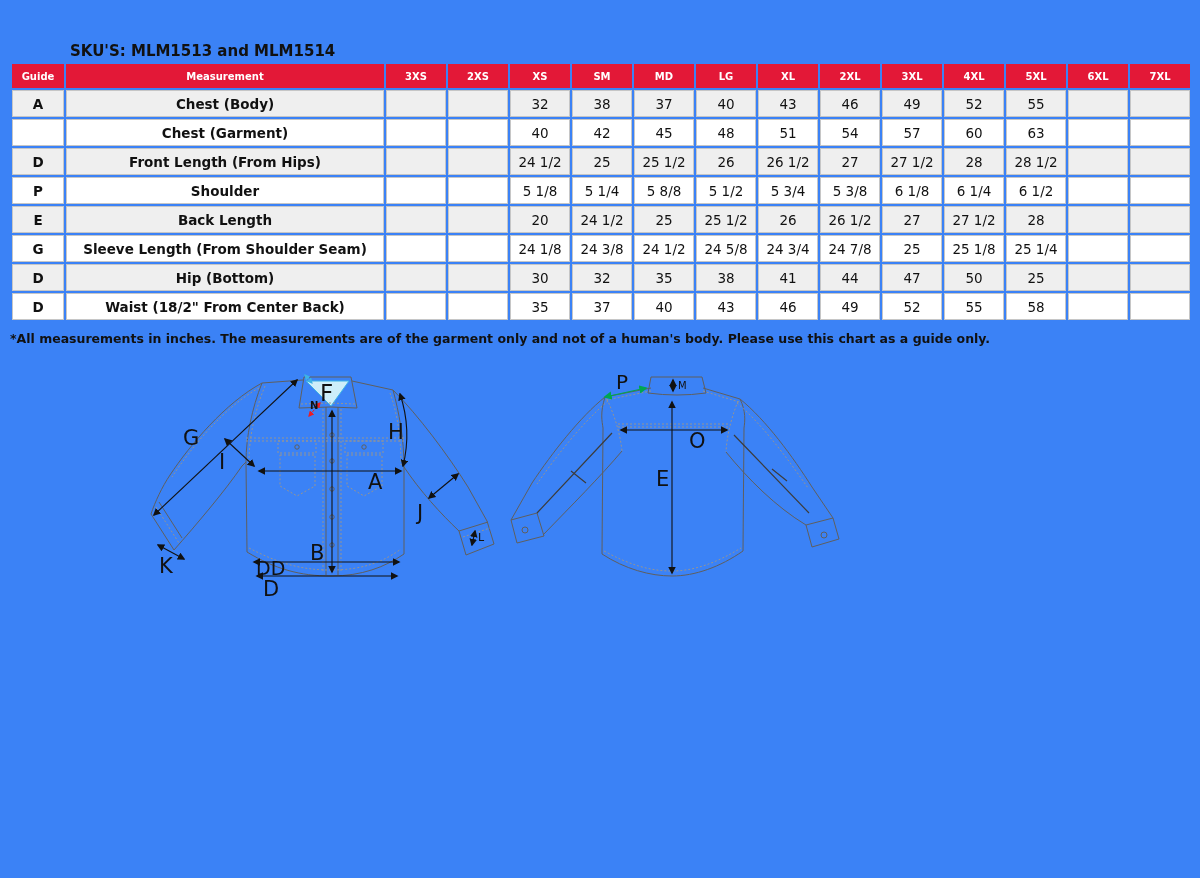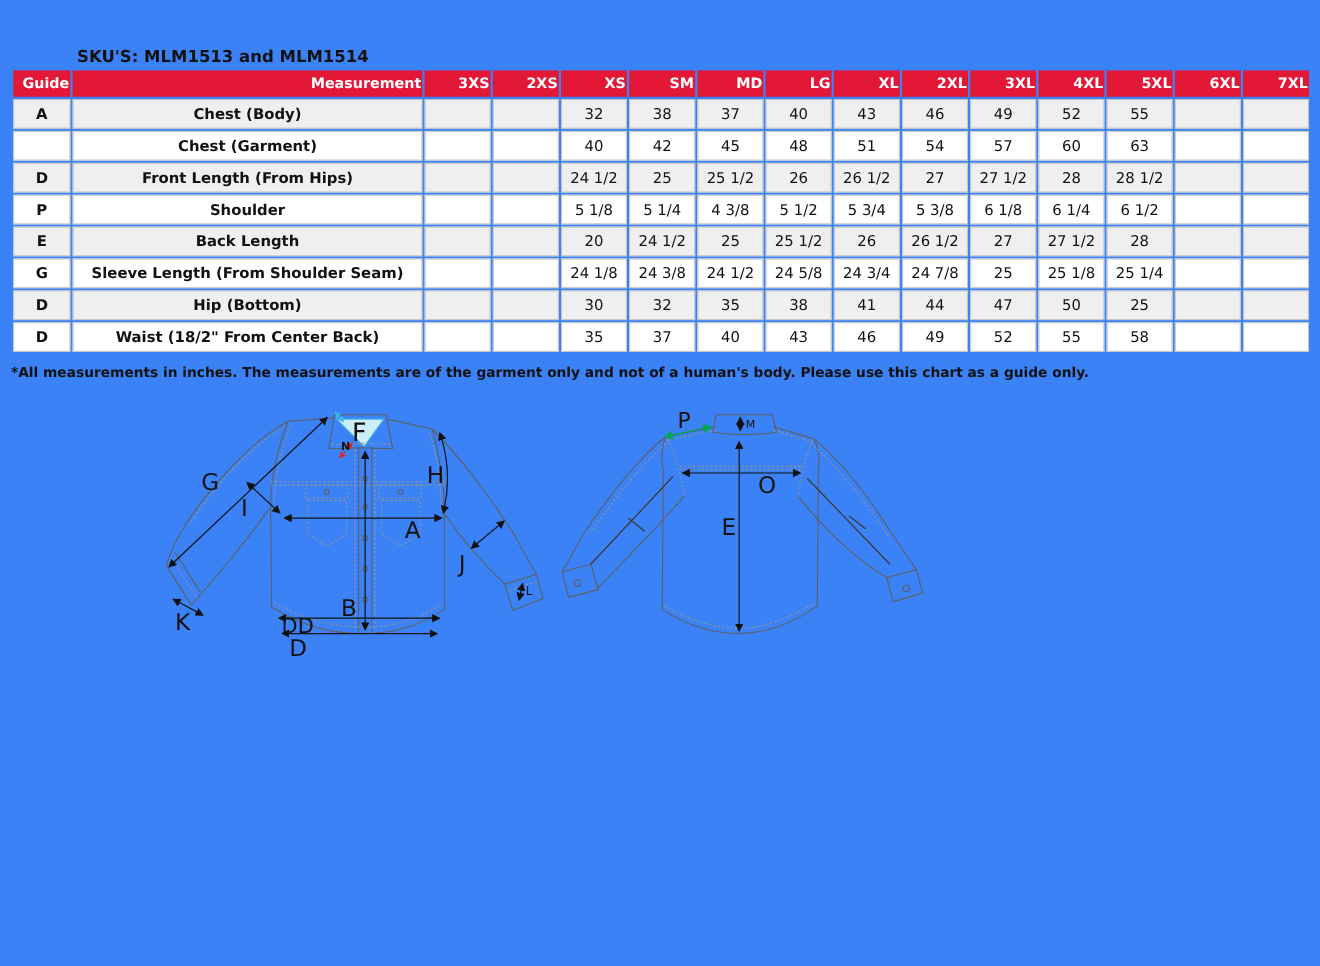--- a/index.html
+++ b/index.html
@@ -3,22 +3,22 @@
 <meta charset="utf-8">
 <style>
   html,body{margin:0;padding:0;background:#fff;}
   .page{position:relative;width:1200px;height:878px;background:#3b82f6;overflow:hidden;
         font-family:"DejaVu Sans","Liberation Sans",sans-serif;color:#111;padding-left:36px;}
   .titles{position:absolute;top:42px;left:0;width:1200px;height:18px;font-size:15px;font-weight:bold;}
   .sku-title{position:absolute;left:70px;top:0;}
   .product-title{position:absolute;left:395px;top:0;}
   table.size{position:absolute;left:10px;top:62px;width:1182px;table-layout:fixed;
              border-collapse:separate;border-spacing:2px 2px;}
-  table.size th{background:#e31837;color:#fff;font-weight:bold;font-size:13px;height:24px;
-                text-align:right;padding:0 1px;border:0;}
+  table.size th{background:#e31837;color:#fff;font-weight:bold;font-size:10px;height:24px;
+                text-align:center;padding:0 1px;border:0;}
   table.size td{border:1px solid #c6c6c6;background:#fff;font-size:13.5px;height:25px;
                 text-align:center;padding:0 1px;white-space:nowrap;overflow:hidden;}
   table.size tr.alt td{background:#efefef;}
   table.size td.g,table.size td.m{font-weight:bold;}
   .footnote{position:absolute;left:10px;top:331px;font-size:12.5px;font-weight:bold;}
   svg.diagram{position:absolute;left:0;top:355px;}
   svg.diagram text{font-family:"DejaVu Sans","Liberation Sans",sans-serif;fill:#111;}
   .garment{stroke:#5f5f5f;stroke-width:1;fill:none;}
   .stitch{stroke:#949494;stroke-width:1;fill:none;stroke-dasharray:2 2;}
   .seam{stroke:#3c3c3c;stroke-width:1.2;fill:none;}
@@ -129,21 +129,21 @@
           <td></td>
           <td></td>
         </tr>
         <tr>
           <td class="g">P</td>
           <td class="m">Shoulder</td>
           <td></td>
           <td></td>
           <td>5 1/8</td>
           <td>5 1/4</td>
-          <td>4 3/8</td>
+          <td>5 8/8</td>
           <td>5 1/2</td>
           <td>5 3/4</td>
           <td>5 3/8</td>
           <td>6 1/8</td>
           <td>6 1/4</td>
           <td>6 1/2</td>
           <td></td>
           <td></td>
         </tr>
         <tr class="alt">

